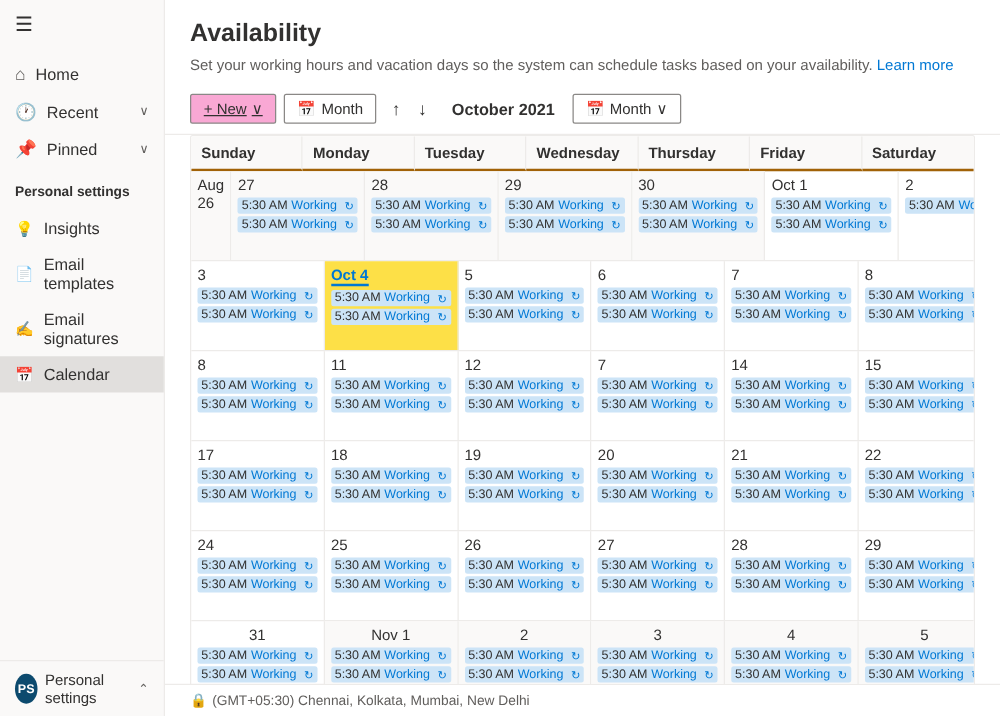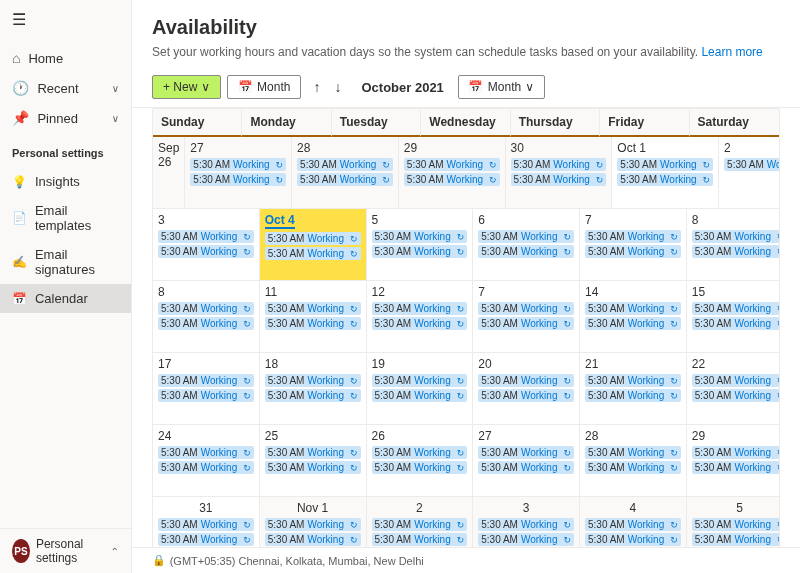--- a/index.html
+++ b/index.html
@@ -9,35 +9,35 @@
     .sidebar { width: 132px; background: #faf9f8; border-right: 1px solid #edebe9; display: flex; flex-direction: column; flex-shrink: 0; }
     .sidebar-header { padding: 10px 12px; }
     .hamburger { font-size: 16px; cursor: pointer; color: #323130; }
     .sidebar-nav { padding: 4px 0; }
     .sidebar-item { display: flex; align-items: center; padding: 7px 12px; cursor: pointer; color: #323130; font-size: 13px; gap: 8px; }
     .sidebar-item .icon { font-size: 14px; color: #605e5c; }
     .sidebar-item .chevron { margin-left: auto; font-size: 10px; color: #605e5c; }
     .sidebar-section-title { padding: 10px 12px 4px; font-size: 11px; font-weight: 600; color: #323130; }
     .sidebar-item.active { background: #e1dfdd; }
     .sidebar-footer { margin-top: auto; padding: 8px 12px; display: flex; align-items: center; gap: 6px; border-top: 1px solid #edebe9; }
-    .avatar { width: 24px; height: 24px; border-radius: 50%; background: #7f1d1d; color: white; display: flex; align-items: center; justify-content: center; font-size: 10px; font-weight: 600; }
+    .avatar { width: 24px; height: 24px; border-radius: 50%; background: #0c4a6e; color: white; display: flex; align-items: center; justify-content: center; font-size: 10px; font-weight: 600; }
     .footer-label { font-size: 12px; color: #323130; }
     .footer-chevron { margin-left: auto; font-size: 10px; color: #605e5c; }
 
     
     .main { flex: 1; display: flex; flex-direction: column; background: #ffffff; overflow: hidden; }
     .main-header { padding: 16px 20px 8px; }
     .page-title { font-size: 20px; font-weight: 600; color: #323130; margin-bottom: 6px; }
     .page-subtitle { font-size: 12px; color: #605e5c; }
     .page-subtitle a { color: #0078d4; text-decoration: none; }
 
     
     .toolbar { display: flex; align-items: center; gap: 6px; padding: 8px 20px; border-bottom: 1px solid #edebe9; }
     .btn { display: flex; align-items: center; gap: 4px; padding: 4px 10px; border: 1px solid #8a8886; background: white; border-radius: 2px; cursor: pointer; font-size: 12px; color: #323130; }
-    .btn-new { background: #bef264; }
+    .btn-new { background: #f9a8d4; text-decoration: underline; }
     .toolbar-nav { display: flex; align-items: center; gap: 2px; }
     .nav-btn { padding: 4px 6px; border: none; background: transparent; cursor: pointer; font-size: 14px; color: #323130; }
     .month-label { font-size: 13px; font-weight: 600; color: #323130; padding: 0 8px; }
 
     
     .calendar-container { flex: 1; overflow-y: auto; padding: 0 20px 10px; }
     .calendar-grid { border: 1px solid #edebe9; border-radius: 2px; overflow: hidden; }
     .calendar-header { display: grid; grid-template-columns: repeat(7, 1fr); background: #faf9f8; }
     .cal-header-cell { padding: 6px 8px; font-size: 12px; font-weight: 600; color: #323130; border-right: 1px solid #edebe9; border-bottom: 2px solid #a16207; }
     .cal-header-cell:last-child { border-right: none; }
@@ -144,21 +144,21 @@
           <div class="cal-header-cell">Sunday</div>
           <div class="cal-header-cell">Monday</div>
           <div class="cal-header-cell">Tuesday</div>
           <div class="cal-header-cell">Wednesday</div>
           <div class="cal-header-cell">Thursday</div>
           <div class="cal-header-cell">Friday</div>
           <div class="cal-header-cell">Saturday</div>
         </div>
       <div class="calendar-body" id="cal-body">
           <div class="cal-week">
-            <div class="cal-day other-month"><div class="day-num">Sep 26</div></div>
+            <div class="cal-day other-month"><div class="day-num">Aug 26</div></div>
             <div class="cal-day other-month"><div class="day-num">27</div><div class="day-event">
                 <span class="time">5:30 AM</span>
                 <span class="label">Working</span>
                 <span class="bar"></span>
                 <span class="refresh-icon">↻</span>
               </div><div class="day-event">
                 <span class="time">5:30 AM</span>
                 <span class="label">Working</span>
                 <span class="bar"></span>
                 <span class="refresh-icon">↻</span>
@@ -552,15 +552,15 @@
                 <span class="bar"></span>
                 <span class="refresh-icon">↻</span>
               </div></div>
           </div>
         </div>
     </div>
   </div>
 
   <div class="timezone-bar">
     <span>🔒</span>
-    <span>(GMT+05:35) Chennai, Kolkata, Mumbai, New Delhi</span>
+    <span>(GMT+05:30) Chennai, Kolkata, Mumbai, New Delhi</span>
   </div>
 </div>
 
 </body></html>

